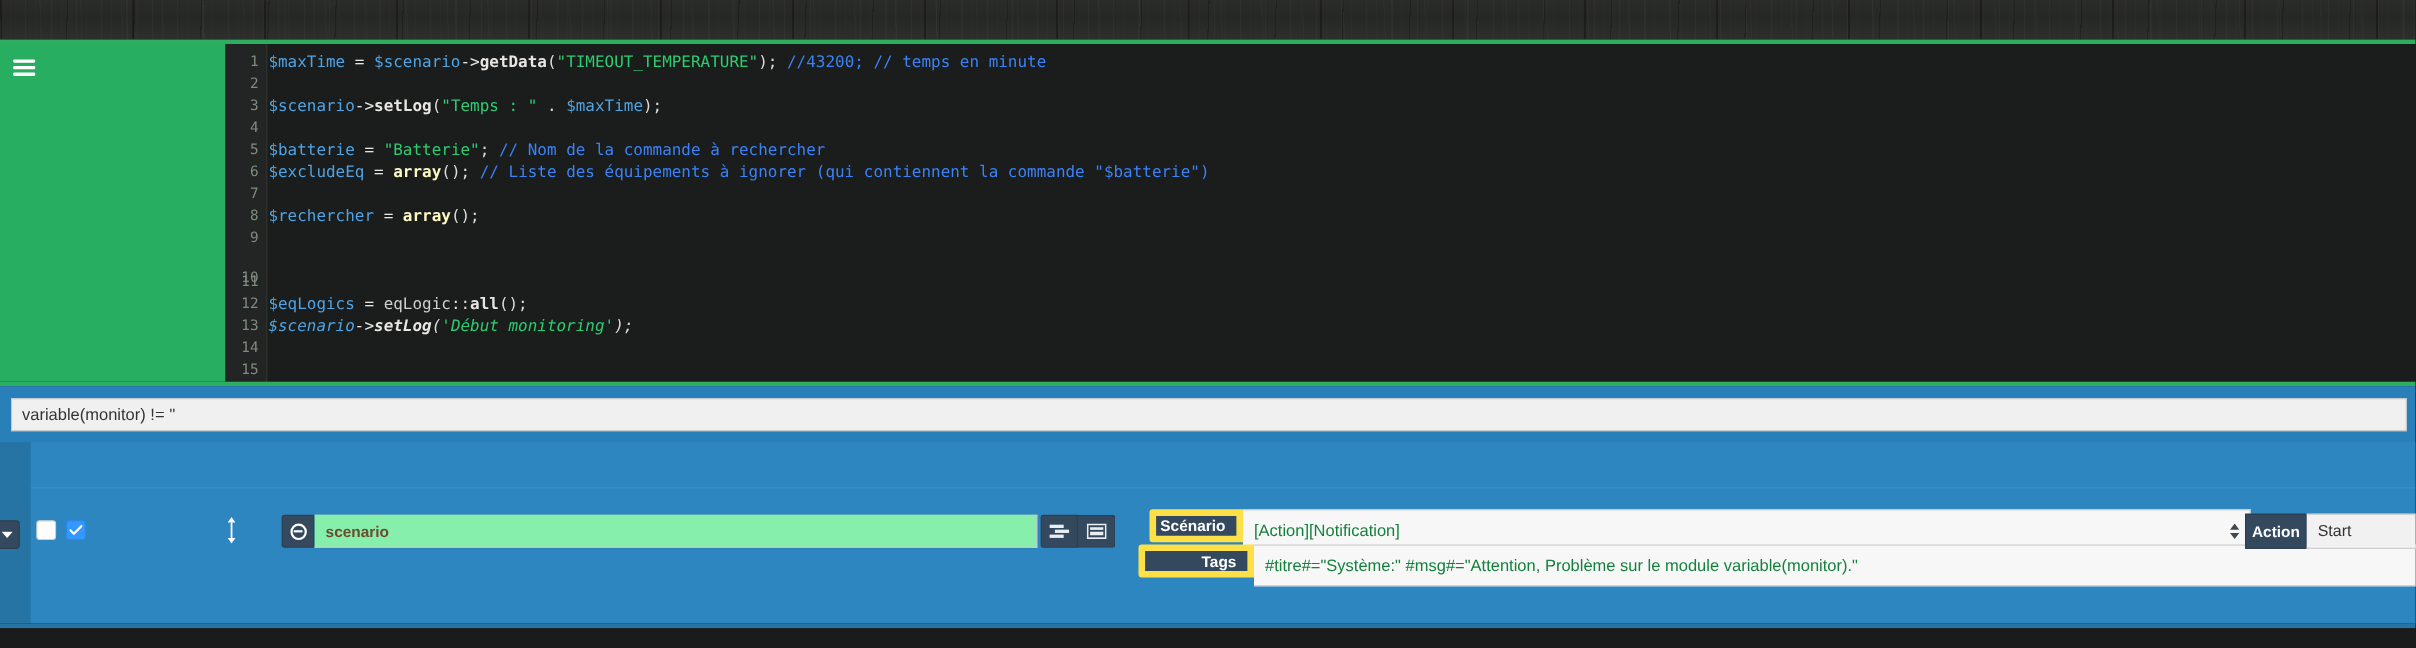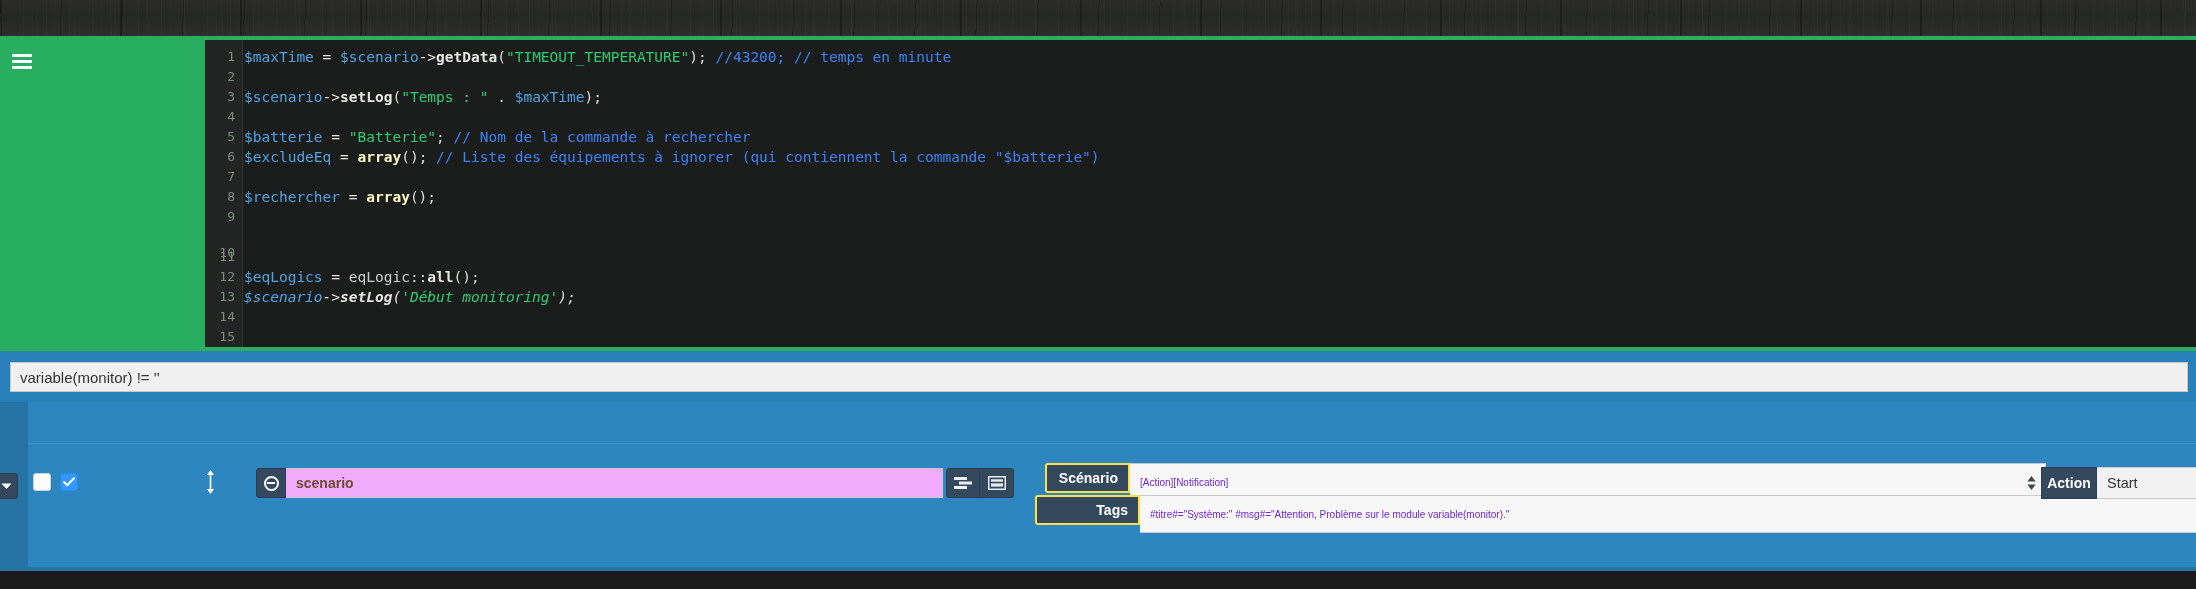--- a/index.html
+++ b/index.html
@@ -166,52 +166,52 @@
   .minus-btn .circle {
     width: 15px; height: 15px; border-radius: 50%;
     border: 2px solid #ffffff;
     display: flex; align-items: center; justify-content: center;
   }
   .minus-btn .bar { width: 8px; height: 2px; background: #ffffff; }
 
   .scenario-field {
     position: absolute; left: 258px; top: 23px;
     width: 657px; height: 30px;
-    background: #f0abfc; border: 1px solid #c9c9c9; border-left: none;
+    background: #86efac; border: 1px solid #c9c9c9; border-left: none;
     color: #6e4b2f; font-weight: bold; font-size: 14px;
     padding: 0 10px; line-height: 28px;
   }
 
   .icon-btn {
     position: absolute; top: 23px; width: 34px; height: 30px;
     background: #34495e; border: 1px solid #2c3e50;
     display: flex; align-items: center; justify-content: center;
     cursor: pointer;
   }
   .icon-btn.a { left: 918px; border-radius: 3px 0 0 3px; }
   .icon-btn.b { left: 952px; border-radius: 0 3px 3px 0; border-left: none; }
 
   
   .subgrid { position: absolute; left: 1017px; top: 18px; width: 1170px; }
   .sub-row { position: relative; height: 31px; margin-bottom: 1px; }
   .sub-label {
     position: absolute; top: 0; height: 30px;
-    background: #34495e; border: 2px solid #fde047;
+    background: #34495e; border: 6px solid #fde047;
     border-radius: 3px 0 0 3px;
     color: #ffffff; font-weight: bold; font-size: 14px;
     display: flex; align-items: center; justify-content: flex-end;
     padding: 0 10px;
   }
   .sub-row.r1 .sub-label { left: 0;  width: 85px; }
   .sub-row.r2 .sub-label { left: -10px; width: 105px; text-align: right; }
 
   .sub-input {
     position: absolute; top: 0; height: 38px;
     background: #f7f7f7; border: 1px solid #c9c9c9; border-left: none;
-    color: #6d28d9; font-size: 10px; padding: 0 10px; line-height: 28px;
+    color: #15803d; font-size: 15px; padding: 0 10px; line-height: 28px;
     white-space: nowrap; overflow: hidden;
   }
   .sub-row.r1 .sub-input { left: 85px; width: 916px; }
   .sub-row.r2 .sub-input { left: 95px; width: 1075px; }
 
   .spinner {
     position: absolute; left: 1996px; top: 23px;
     width: 14px; height: 30px;
     display: flex; flex-direction: column; align-items: center;
     justify-content: center; gap: 2px; cursor: pointer;

